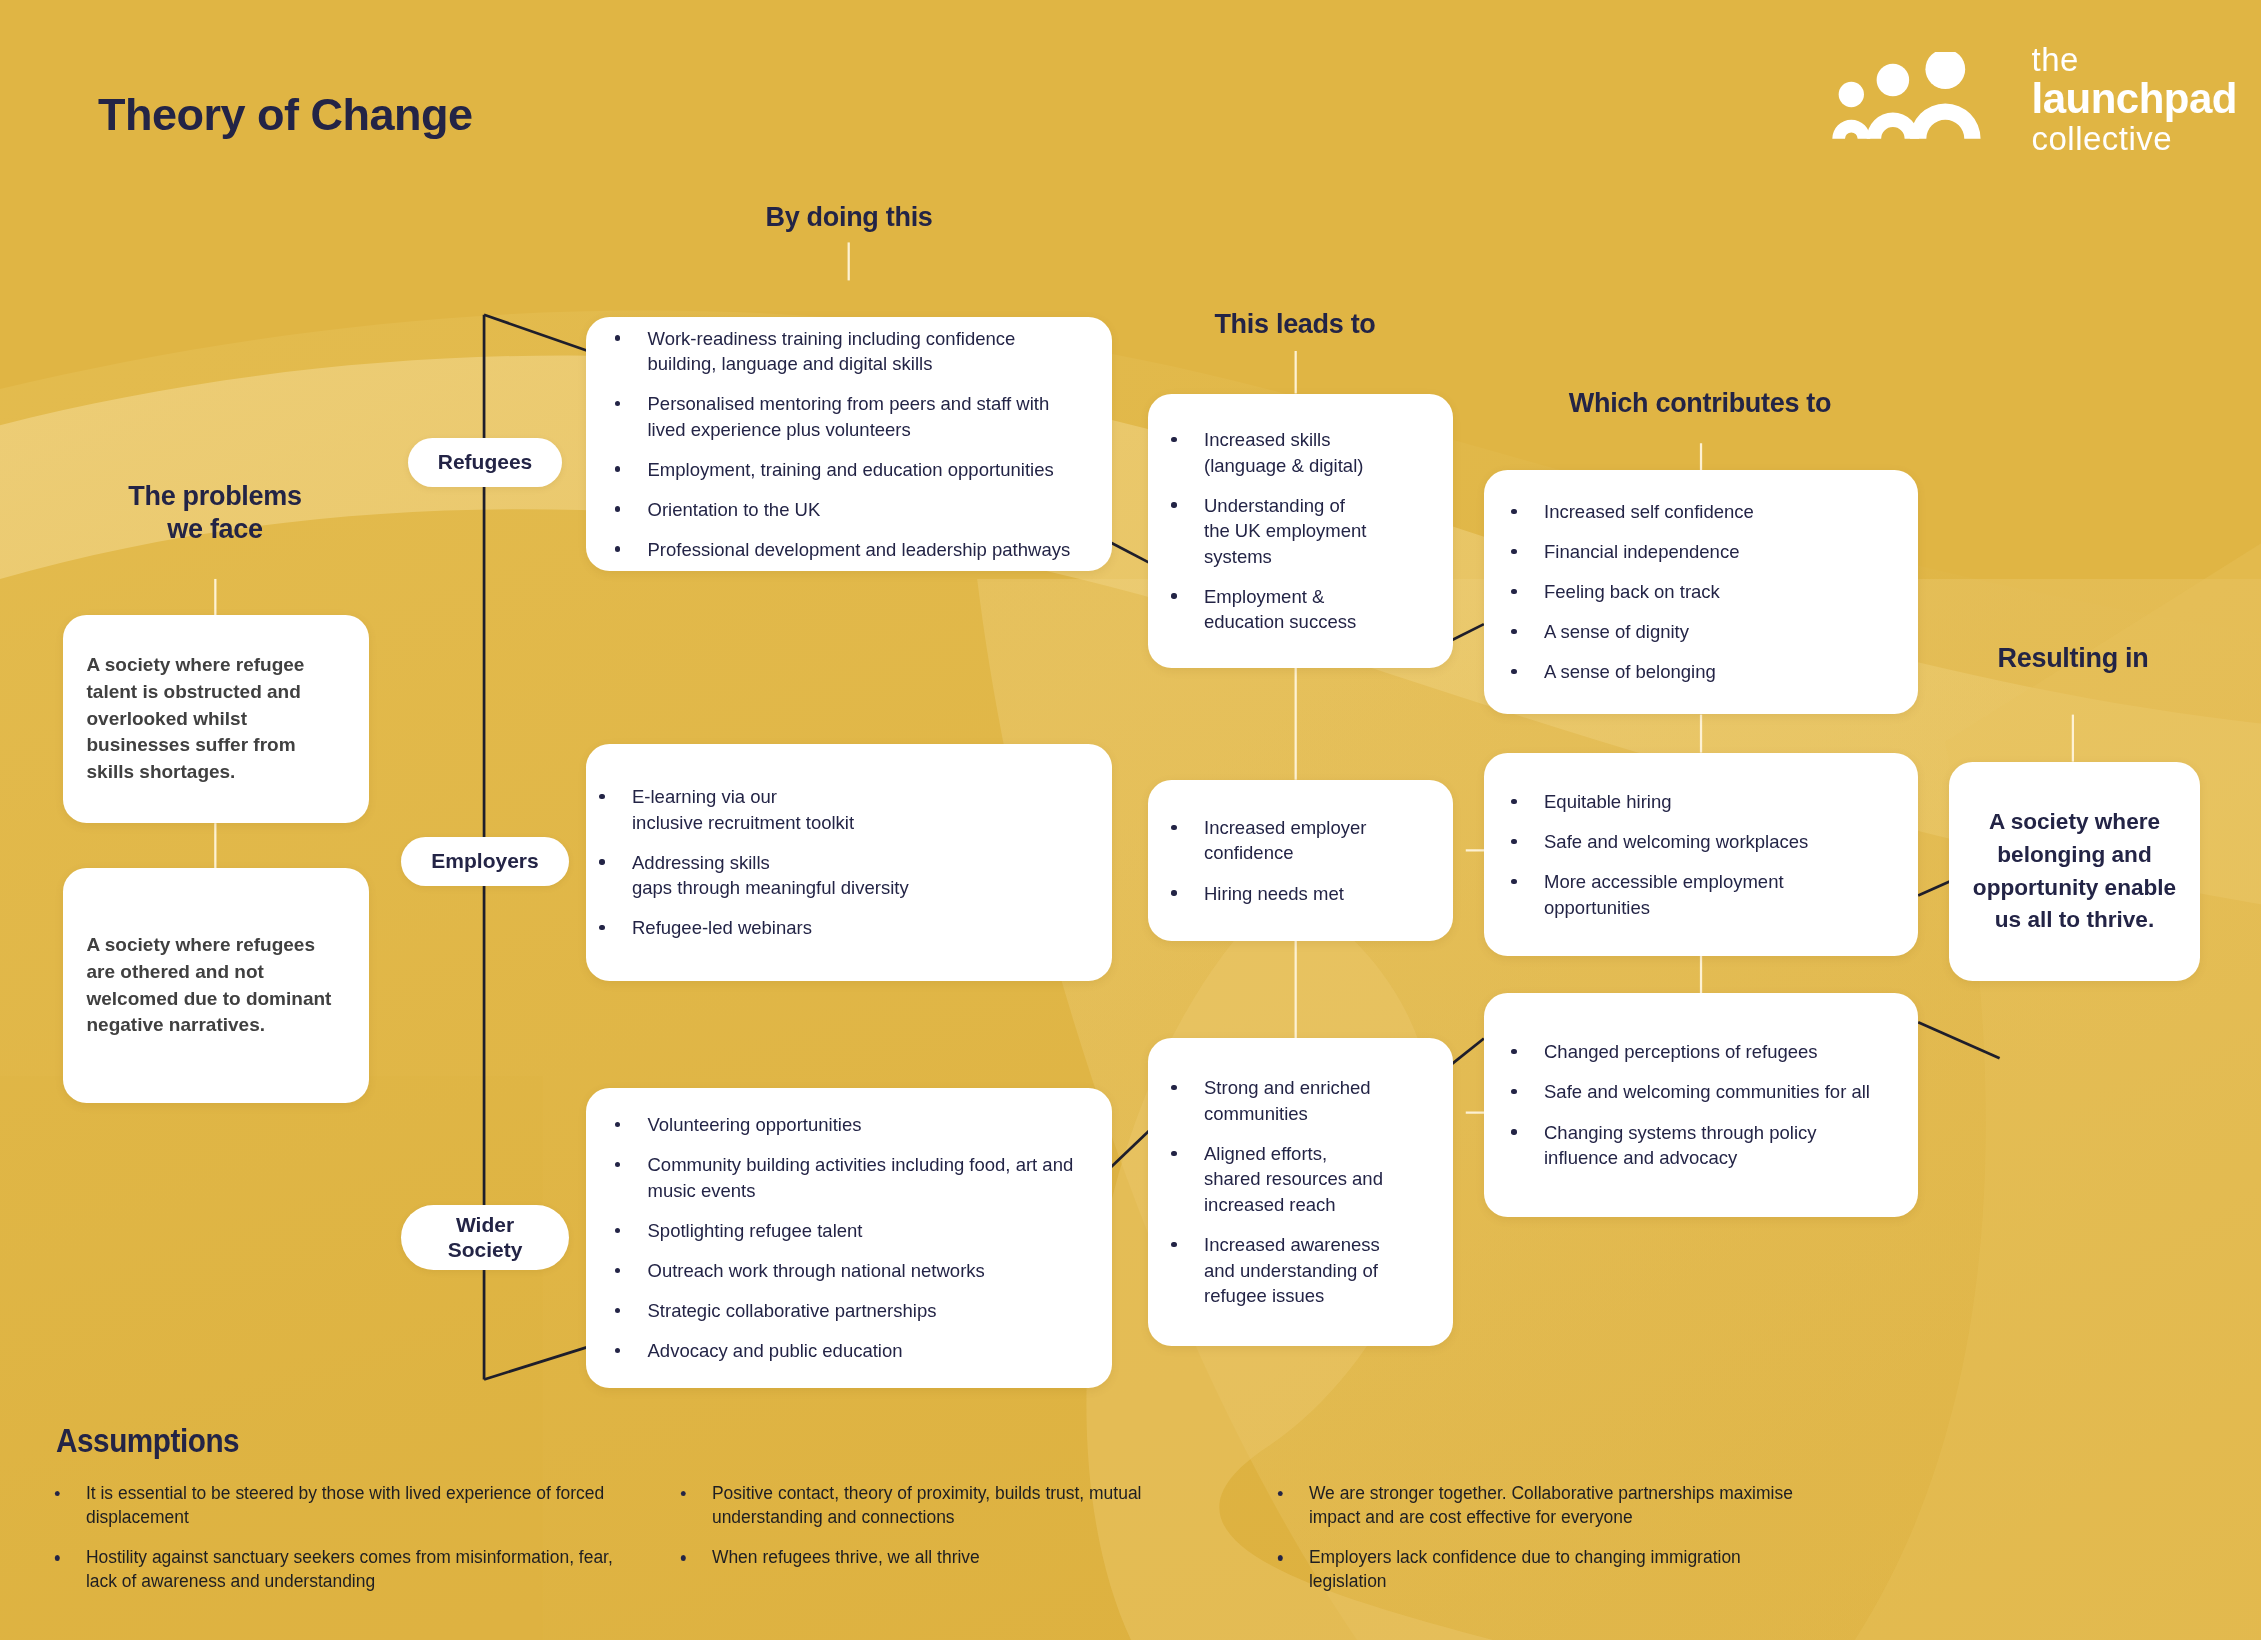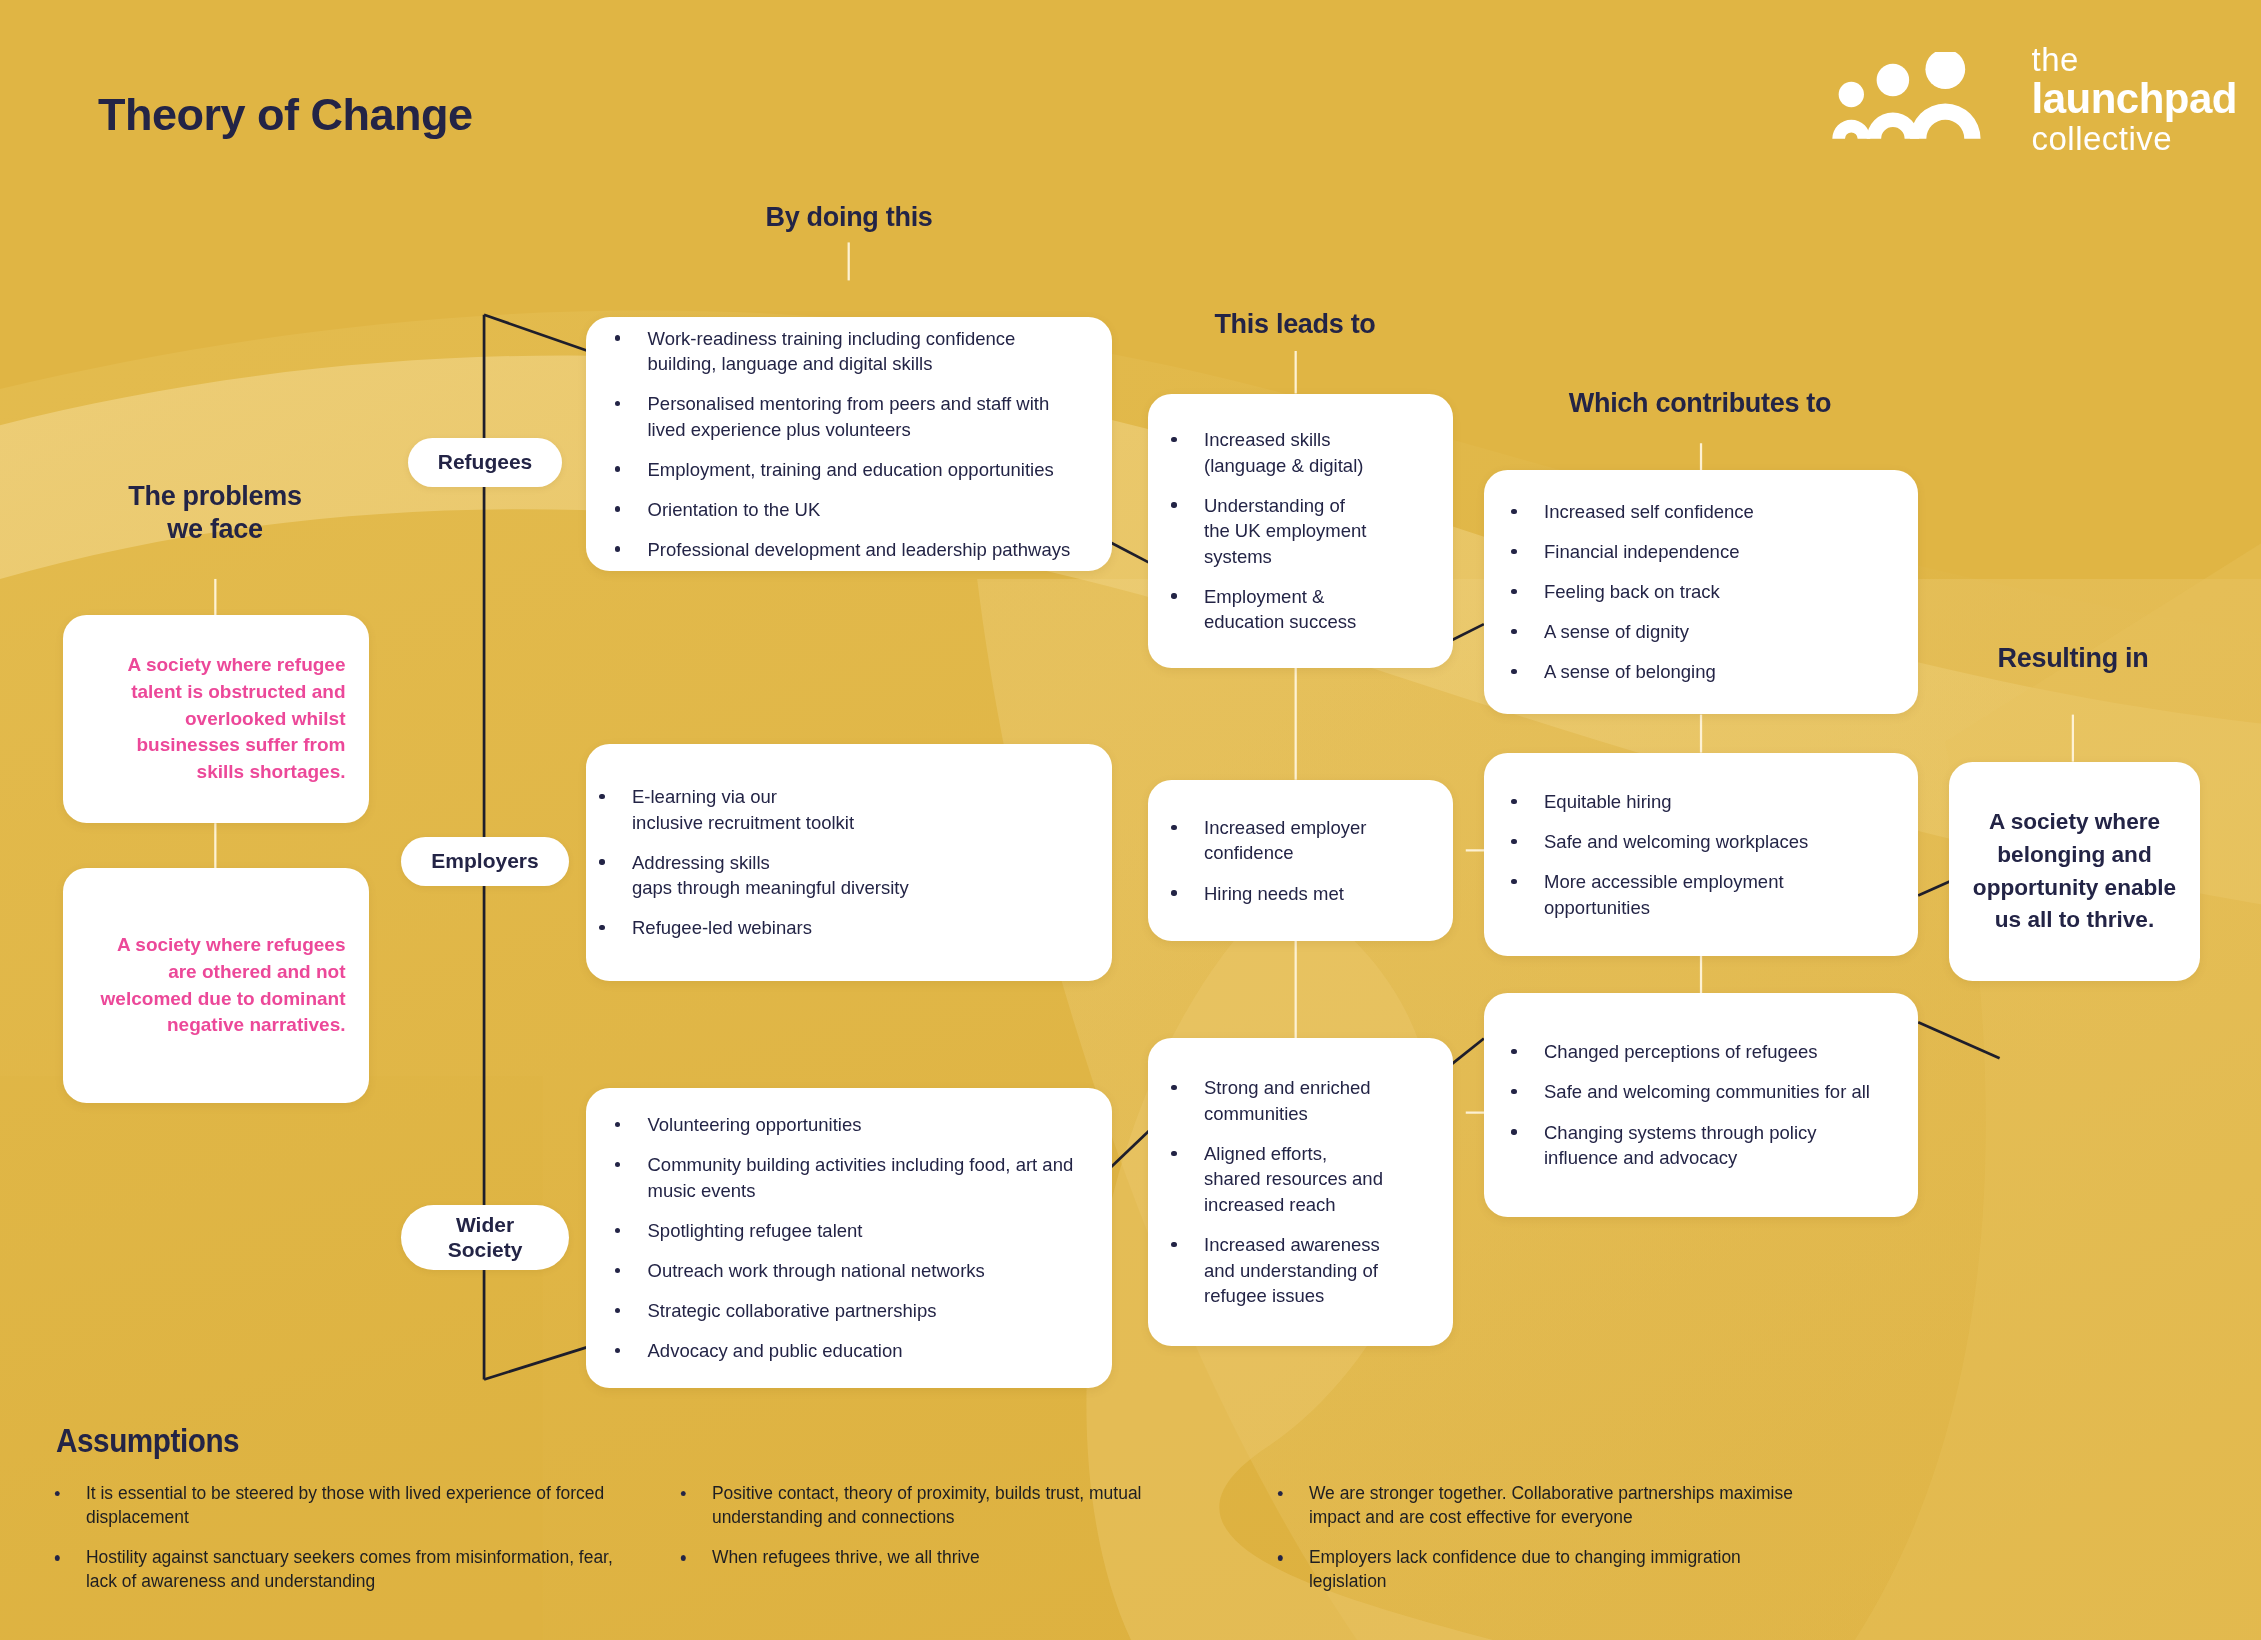--- a/index.html
+++ b/index.html
@@ -58,26 +58,26 @@
     line-height: 1.38;
     margin-bottom: 14.5px;
   }
   .card li:last-child { margin-bottom: 0; }
   .card li .bullet {
     position: absolute; left: 5.4px; top: 0.52em;
     width: 5.4px; height: 5.4px; border-radius: 50%;
     background: #232446;
   }
   .card.problem {
-    text-align: right;
+    text-align: left;
     justify-content: center;
     font-weight: 700;
     font-size: 19px;
     line-height: 1.42;
-    color: #ec4899;
+    color: #404040;
     padding: 16.3px 23.5px;
   }
   .card.outcome {
     text-align: center;
     justify-content: center;
     font-weight: 700;
     font-size: 22.6px;
     line-height: 1.45;
     color: #232446;
     padding: 16.3px 20px;

